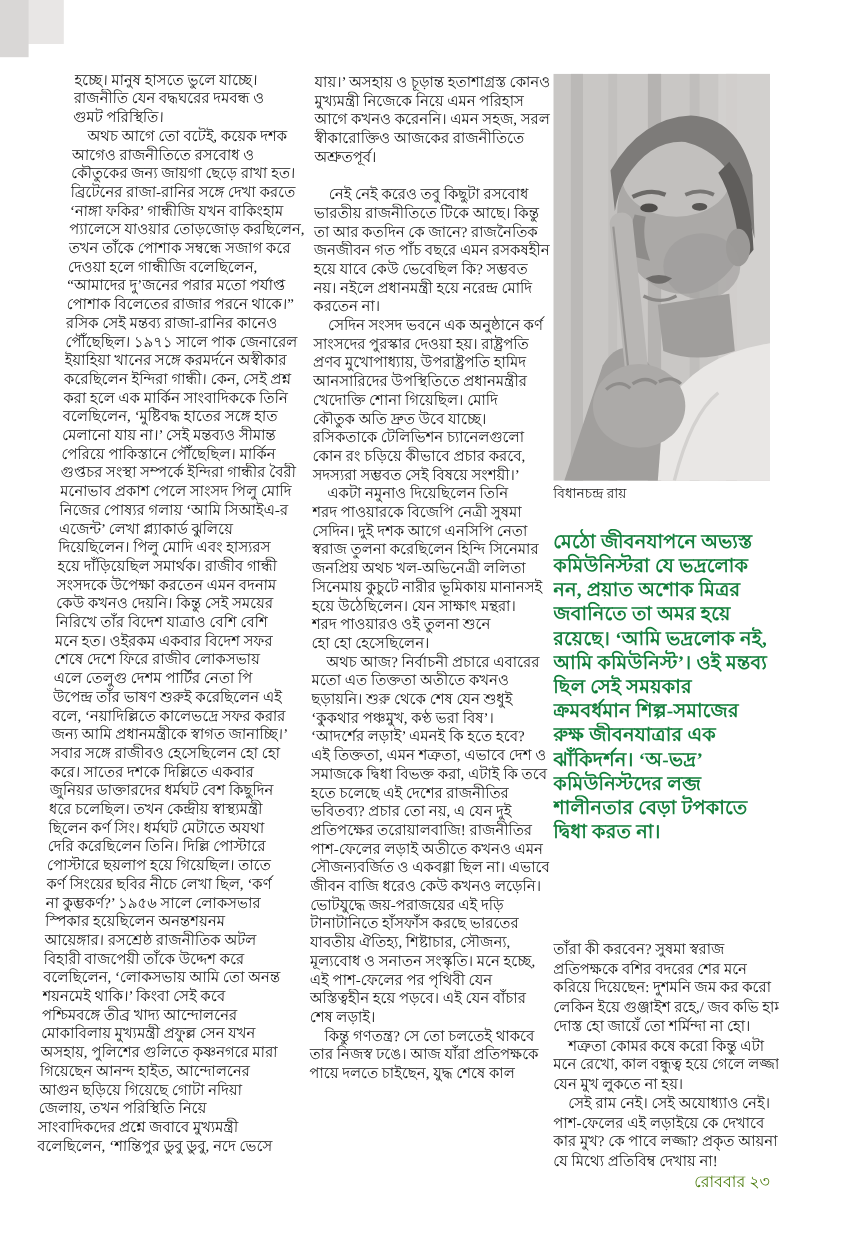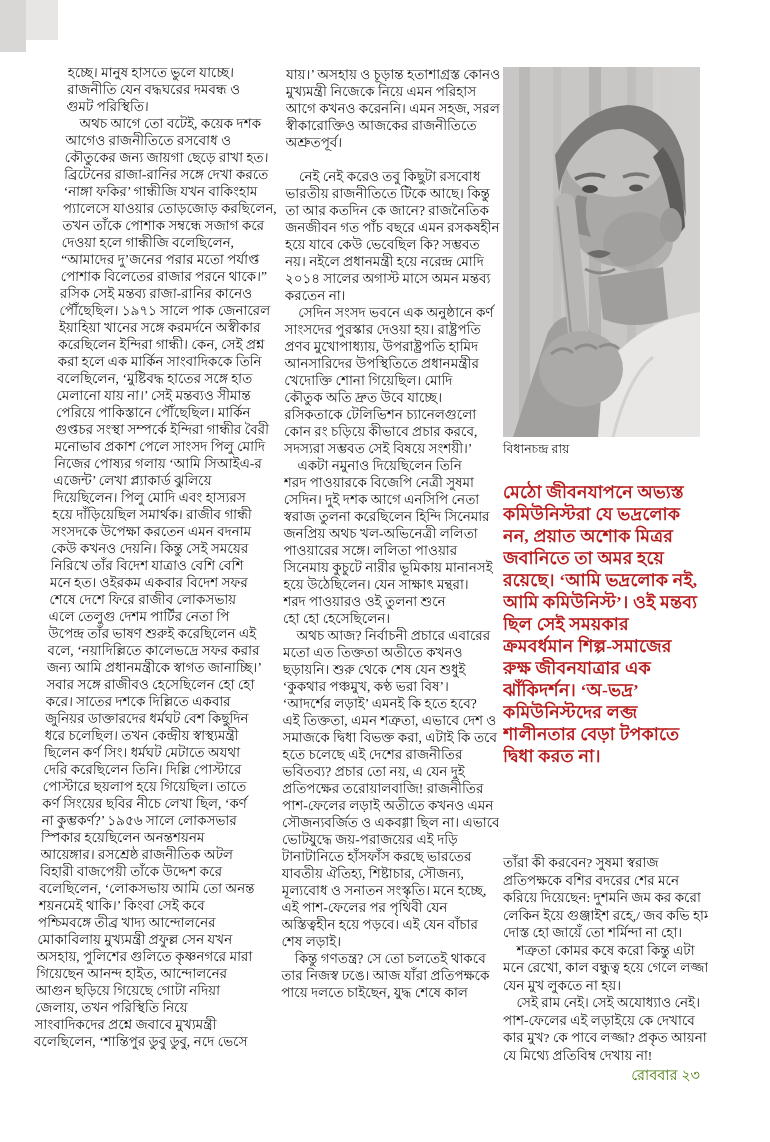--- a/index.html
+++ b/index.html
@@ -13,21 +13,21 @@
   .scan-corner-b{position:absolute;left:0;top:0;width:26px;height:52px;background:#d9d7d6;}
   .col{position:absolute;}
   .col .line{white-space:pre;overflow:hidden;}
   .body-col .line{height:17px;line-height:17px;font-size:13.5px;}
   #col1{left:68px;top:64px;width:232px;transform:skewX(-2deg);transform-origin:0 0;}
   #col2{left:286px;top:66px;width:217px;transform:skewX(-0.3deg);transform-origin:0 0;}
   #photo{position:absolute;left:503px;top:67px;width:197px;height:370px;}
   #photo svg{display:block;width:100%;height:100%;}
   #caption{position:absolute;left:503px;top:441px;width:197px;text-align:left;
     font-size:12.5px;line-height:16px;color:#1c1c1c;}
-  #standfirst{left:503px;top:481px;width:205px;font-weight:bold;color:#b91c1c;}
+  #standfirst{left:503px;top:481px;width:205px;font-weight:bold;color:#15803d;}
   #standfirst .line{height:22px;line-height:22px;font-size:17.5px;letter-spacing:0.2px;}
   #col3{left:503px;top:854px;width:205px;}
   #col3 .line{height:17.5px;line-height:17.5px;font-size:13.5px;}
   #page-footer{position:absolute;left:503px;top:1066px;width:197px;text-align:right;
     font-size:14.5px;line-height:18px;color:#4d7c0f;}
 </style>
 </head>
 <body>
 
 <div class="page">
@@ -102,53 +102,52 @@
       <div class="line">আগে কখনও করেননি। এমন সহজ, সরল</div>
       <div class="line">স্বীকারোক্তিও আজকের রাজনীতিতে</div>
       <div class="line">অশ্রুতপূর্ব।</div>
       <div class="line"></div>
       <div class="line"> নেই নেই করেও তবু কিছুটা রসবোধ</div>
       <div class="line">ভারতীয় রাজনীতিতে টিকে আছে। কিন্তু</div>
       <div class="line">তা আর কতদিন কে জানে? রাজনৈতিক</div>
       <div class="line">জনজীবন গত পাঁচ বছরে এমন রসকষহীন</div>
       <div class="line">হয়ে যাবে কেউ ভেবেছিল কি? সম্ভবত</div>
       <div class="line">নয়। নইলে প্রধানমন্ত্রী হয়ে নরেন্দ্র মোদি</div>
-      <div class="line">২০১৪ সালের অগাস্ট মাসে অমন মন্তব্য</div>
       <div class="line">করতেন না।</div>
       <div class="line"> সেদিন সংসদ ভবনে এক অনুষ্ঠানে কর্ণ</div>
       <div class="line">সাংসদের পুরস্কার দেওয়া হয়। রাষ্ট্রপতি</div>
       <div class="line">প্রণব মুখোপাধ্যায়, উপরাষ্ট্রপতি হামিদ</div>
       <div class="line">আনসারিদের উপস্থিতিতে প্রধানমন্ত্রীর</div>
       <div class="line">খেদোক্তি শোনা গিয়েছিল। মোদি</div>
       <div class="line">কৌতুক অতি দ্রুত উবে যাচ্ছে।</div>
       <div class="line">রসিকতাকে টেলিভিশন চ্যানেলগুলো</div>
       <div class="line">কোন রং চড়িয়ে কীভাবে প্রচার করবে,</div>
       <div class="line">সদস্যরা সম্ভবত সেই বিষয়ে সংশয়ী।’</div>
       <div class="line"> একটা নমুনাও দিয়েছিলেন তিনি</div>
       <div class="line">শরদ পাওয়ারকে বিজেপি নেত্রী সুষমা</div>
       <div class="line">সেদিন। দুই দশক আগে এনসিপি নেতা</div>
       <div class="line">স্বরাজ তুলনা করেছিলেন হিন্দি সিনেমার</div>
       <div class="line">জনপ্রিয় অথচ খল-অভিনেত্রী ললিতা</div>
-      <div class="line">পাওয়ারের সঙ্গে। ললিতা পাওয়ার</div>
       <div class="line">সিনেমায় কুচুটে নারীর ভূমিকায় মানানসই</div>
       <div class="line">হয়ে উঠেছিলেন। যেন সাক্ষাৎ মন্থরা।</div>
       <div class="line">শরদ পাওয়ারও ওই তুলনা শুনে</div>
       <div class="line">হো হো হেসেছিলেন।</div>
       <div class="line"> অথচ আজ? নির্বাচনী প্রচারে এবারের</div>
       <div class="line">মতো এত তিক্ততা অতীতে কখনও</div>
       <div class="line">ছড়ায়নি। শুরু থেকে শেষ যেন শুধুই</div>
       <div class="line">‘কুকথার পঞ্চমুখ, কণ্ঠ ভরা বিষ’।</div>
       <div class="line">‘আদর্শের লড়াই’ এমনই কি হতে হবে?</div>
       <div class="line">এই তিক্ততা, এমন শত্রুতা, এভাবে দেশ ও</div>
       <div class="line">সমাজকে দ্বিধা বিভক্ত করা, এটাই কি তবে</div>
       <div class="line">হতে চলেছে এই দেশের রাজনীতির</div>
       <div class="line">ভবিতব্য? প্রচার তো নয়, এ যেন দুই</div>
       <div class="line">প্রতিপক্ষের তরোয়ালবাজি! রাজনীতির</div>
       <div class="line">পাশ-ফেলের লড়াই অতীতে কখনও এমন</div>
       <div class="line">সৌজন্যবর্জিত ও একবগ্গা ছিল না। এভাবে</div>
+      <div class="line">জীবন বাজি ধরেও কেউ কখনও লড়েনি।</div>
       <div class="line">ভোটযুদ্ধে জয়-পরাজয়ের এই দড়ি</div>
       <div class="line">টানাটানিতে হাঁসফাঁস করছে ভারতের</div>
       <div class="line">যাবতীয় ঐতিহ্য, শিষ্টাচার, সৌজন্য,</div>
       <div class="line">মূল্যবোধ ও সনাতন সংস্কৃতি। মনে হচ্ছে,</div>
       <div class="line">এই পাশ-ফেলের পর পৃথিবী যেন</div>
       <div class="line">অস্তিত্বহীন হয়ে পড়বে। এই যেন বাঁচার</div>
       <div class="line">শেষ লড়াই।</div>
       <div class="line"> কিন্তু গণতন্ত্র? সে তো চলতেই থাকবে</div>
       <div class="line">তার নিজস্ব ঢঙে। আজ যাঁরা প্রতিপক্ষকে</div>
       <div class="line">পায়ে দলতে চাইছেন, যুদ্ধ শেষে কাল</div>

